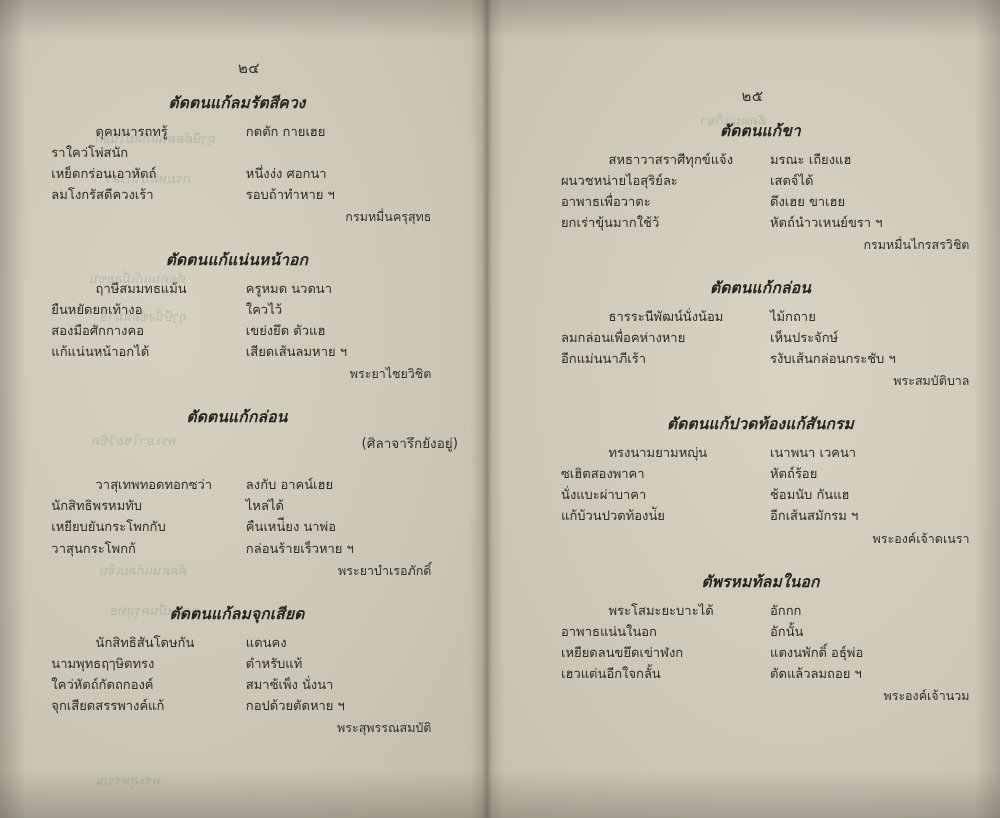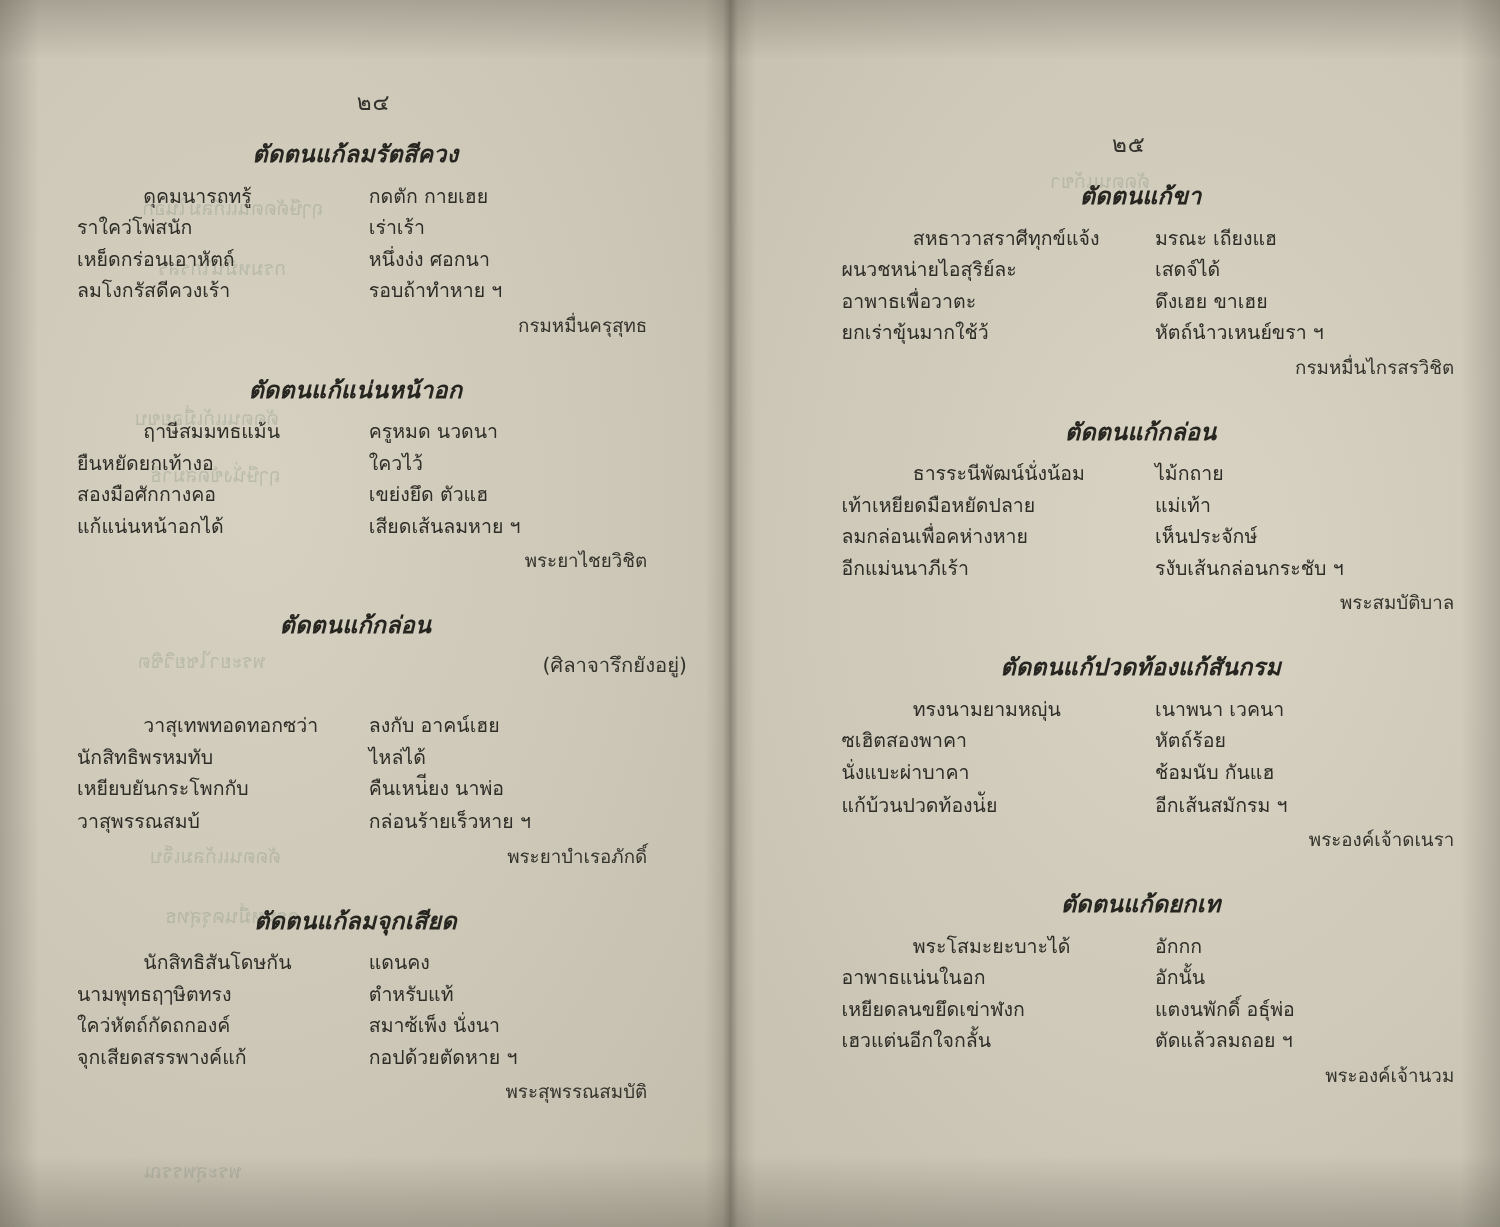--- a/index.html
+++ b/index.html
@@ -180,21 +180,20 @@
 
     <div class="poem">
       <div class="poem-title">ตัดตนแก้ลมรัตสีควง</div>
       <div class="stanza">
         <div class="verse-line indent-first">
           <span class="verse-a">ดุคมนารถทรู้</span>
           <span class="verse-b">กดตัก กายเฮย</span>
         </div>
         <div class="verse-line">
           <span class="verse-a">ราใคว่โพ่สนัก</span>
-          <span class="verse-b">เร่าเร้า</span>
         </div>
         <div class="verse-line">
           <span class="verse-a">เหย็ดกร่อนเอาหัตถ์</span>
           <span class="verse-b">หนึ่งง่ง ศอกนา</span>
         </div>
         <div class="verse-line">
           <span class="verse-a">ลมโงกรัสดีควงเร้า</span>
           <span class="verse-b">รอบถ้าทำหาย ฯ</span>
         </div>
       </div>
@@ -238,21 +237,21 @@
         </div>
         <div class="verse-line">
           <span class="verse-a">นักสิทธิพรหมทับ</span>
           <span class="verse-b">ไหล่ได้</span>
         </div>
         <div class="verse-line">
           <span class="verse-a">เหยียบยันกระโพกกับ</span>
           <span class="verse-b">คืนเหน่ียง นาพ่อ</span>
         </div>
         <div class="verse-line">
-          <span class="verse-a">วาสุพรรณสมบ้</span>
+          <span class="verse-a">วาสุนกระโพกก้</span>
           <span class="verse-b">กล่อนร้ายเร็วหาย ฯ</span>
         </div>
       </div>
       <div class="attribution">พระยาบำเรอภักดิ์</div>
     </div>
 
     <div class="gap-sm"></div>
 
     <div class="poem">
       <div class="poem-title">ตัดตนแก้ลมจุกเสียด</div>
@@ -307,24 +306,20 @@
     <div class="gap-sm"></div>
 
     <div class="poem">
       <div class="poem-title">ตัดตนแก้กล่อน</div>
       <div class="stanza">
         <div class="verse-line indent-first">
           <span class="verse-a">ธารระนีพัฒน์นั่งน้อม</span>
           <span class="verse-b">ไม้กถาย</span>
         </div>
         <div class="verse-line">
-          <span class="verse-a">เท้าเหยียดมือหยัดปลาย</span>
-          <span class="verse-b">แม่เท้า</span>
-        </div>
-        <div class="verse-line">
           <span class="verse-a">ลมกล่อนเพื่อคห่างหาย</span>
           <span class="verse-b">เห็นประจักษ์</span>
         </div>
         <div class="verse-line">
           <span class="verse-a">อีกแม่นนาภีเร้า</span>
           <span class="verse-b">รงับเส้นกล่อนกระชับ ฯ</span>
         </div>
       </div>
       <div class="attribution">พระสมบัติบาล</div>
     </div>
@@ -350,21 +345,21 @@
           <span class="verse-a">แก้บ้วนปวดท้องน่ัย</span>
           <span class="verse-b">อีกเส้นสมักรม ฯ</span>
         </div>
       </div>
       <div class="attribution">พระองค์เจ้าดเนรา</div>
     </div>
 
     <div class="gap-sm"></div>
 
     <div class="poem">
-      <div class="poem-title">ตัดตนแก้ดยกเท</div>
+      <div class="poem-title">ตัพรหมท้ลมในอก</div>
       <div class="stanza">
         <div class="verse-line indent-first">
           <span class="verse-a">พระโสมะยะบาะได้</span>
           <span class="verse-b">อักกก</span>
         </div>
         <div class="verse-line">
           <span class="verse-a">อาพาธแน่นในอก</span>
           <span class="verse-b">อักนั้น</span>
         </div>
         <div class="verse-line">

